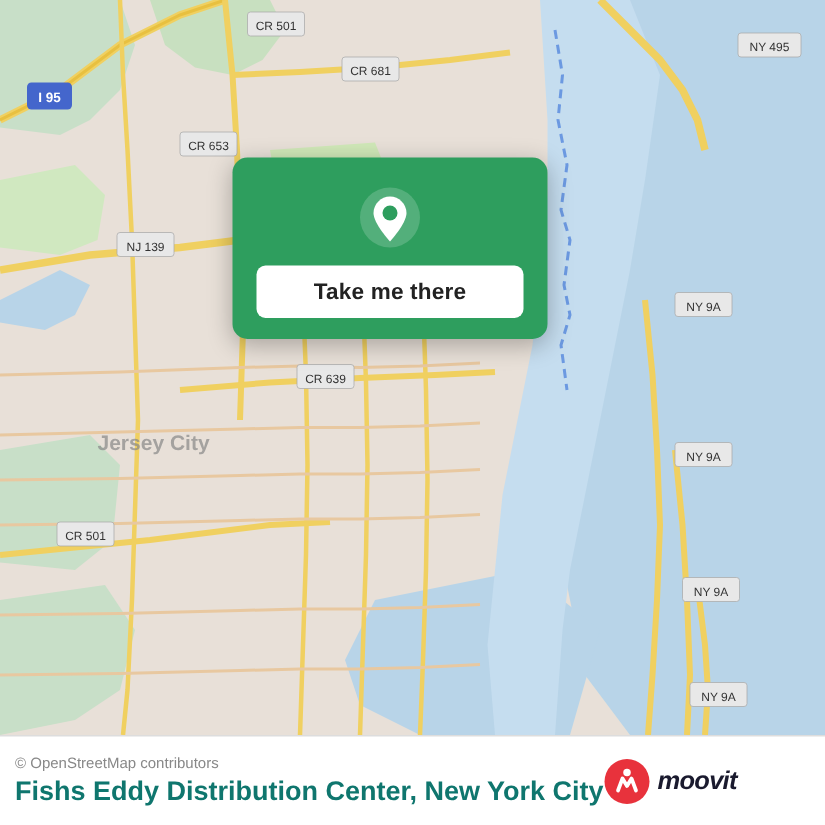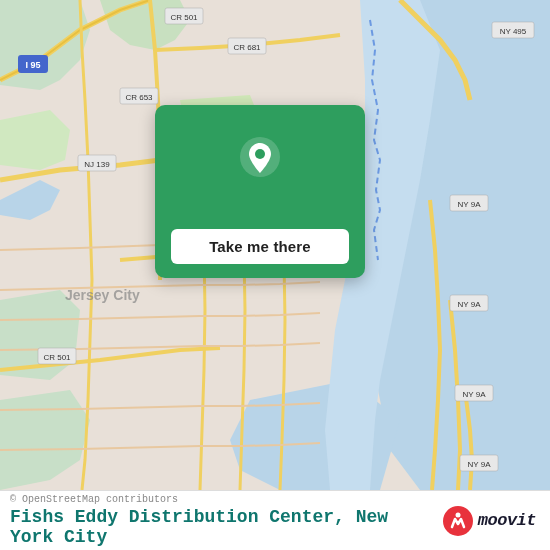--- a/index.html
+++ b/index.html
@@ -32,24 +32,23 @@
     #popup-card {
       position: absolute;
       top: 105px;
       left: 155px;
       width: 210px;
       background: #2e9e5e;
       border-radius: 10px;
       display: flex;
       flex-direction: column;
       align-items: center;
-      padding: 30px 16px 14px 16px;
+      padding: 18px 16px 14px 16px;
       box-shadow: 0 4px 16px rgba(0,0,0,0.28);
       z-index: 10;
-      gap: 40px;
     }
 
     #pin-icon {
       width: 44px;
       height: 44px;
       margin-bottom: 10px;
     }
 
     #take-me-there-btn {
       background: white;
@@ -65,27 +64,25 @@
       letter-spacing: 0.01em;
     }
 
     
     #footer {
       width: 550px;
       height: 60px;
       background: white;
       display: flex;
       align-items: center;
-      justify-content: space-between;
-      padding: 0 14px 0 10px;
+      padding: 0 26px 0 10px;
       border-top: 1px solid #ddd;
       position: absolute;
       bottom: 0;
       left: 0;
-      font-family: Liberation Mono, monospace;
     }
 
     #footer-left {
       display: flex;
       flex-direction: column;
       gap: 2px;
     }
 
     #osm-credit {
       font-size: 10px;

